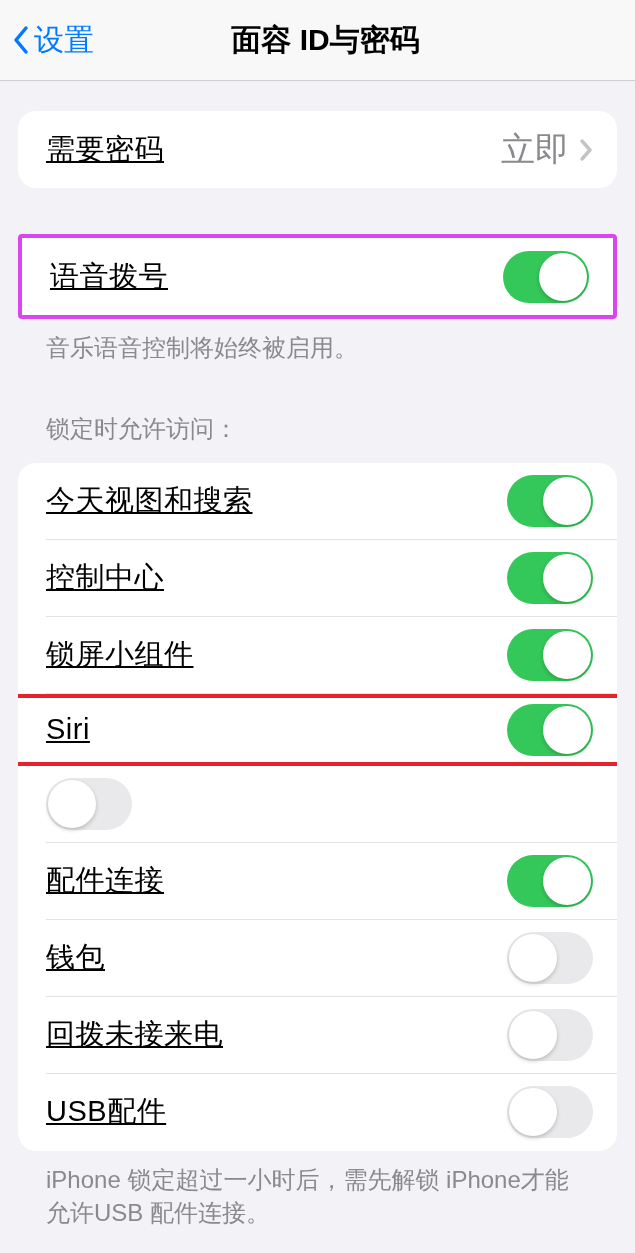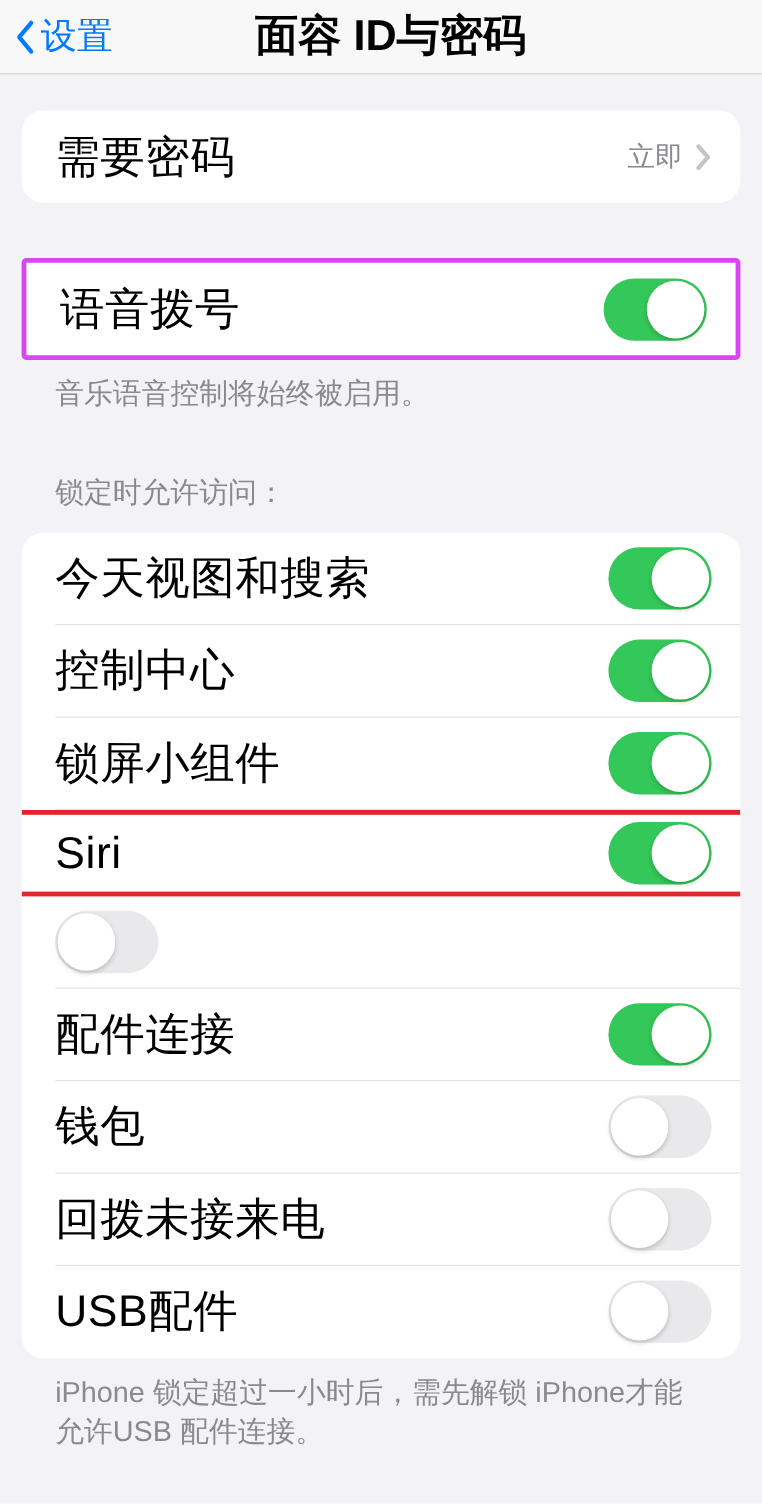--- a/index.html
+++ b/index.html
@@ -9,21 +9,21 @@
       -webkit-font-smoothing: antialiased;
     }
     body {
       font-family: -apple-system, "SF Pro Text", "Helvetica Neue", sans-serif;
       background: #f2f2f7;
       width: 635px;
       height: 1253px;
       overflow: hidden;
     }
     .nav-bar {
-      height: 62px;
+      height: 81px;
       background: #f8f8f8;
       border-bottom: 1px solid #d0d0d4;
       display: flex;
       align-items: center;
       position: relative;
       padding: 0 12px;
     }
     .back-button {
       display: flex;
       align-items: center;
@@ -39,21 +39,21 @@
       stroke-width: 3.5;
       fill: none;
       stroke-linecap: round;
       stroke-linejoin: round;
     }
     .nav-title {
       position: absolute;
       left: 16px;
       right: 0;
       text-align: center;
-      font-size: 36px;
+      font-size: 30px;
       font-weight: 600;
       color: #000;
       pointer-events: none;
     }
     .content {
       padding: 0 18px;
     }
     .group {
       background: #fff;
       border-radius: 18px;
@@ -79,32 +79,33 @@
     .row-sep::after {
       content: "";
       position: absolute;
       left: 28px;
       right: 0;
       bottom: 0;
       height: 1px;
       background: #e3e3e6;
     }
     .row-label {
-      font-size: 37px;
+      font-size: 29px;
       color: #000;
       font-weight: 400;
       letter-spacing: 0.5px;
+      text-decoration: underline;
     }
     .row-value-wrap {
       display: flex;
       align-items: center;
       gap: 10px;
     }
     .row-value {
-      font-size: 23px;
+      font-size: 34px;
       color: #8a8a8e;
     }
     .chevron-right {
       width: 14px;
       height: 24px;
       stroke: #c4c4c7;
       stroke-width: 3.5;
       fill: none;
       stroke-linecap: round;
       stroke-linejoin: round;

